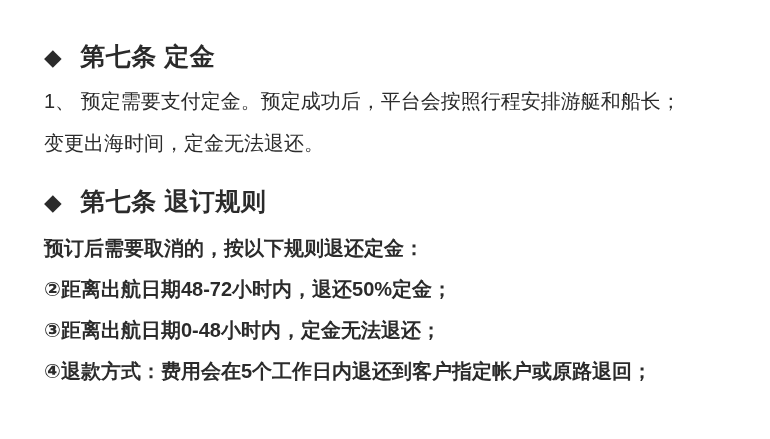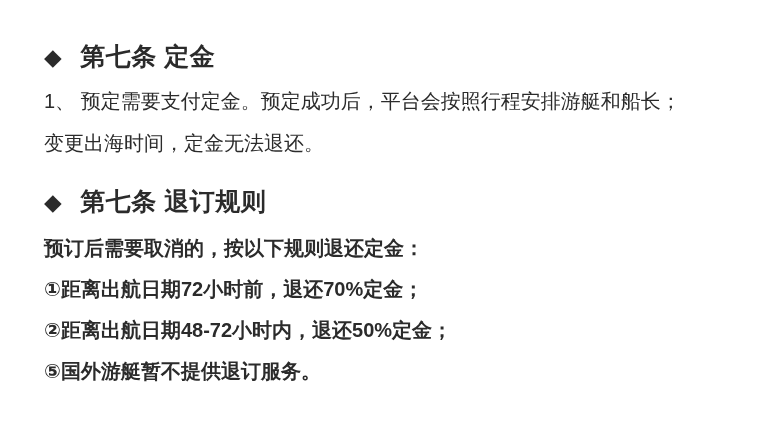--- a/index.html
+++ b/index.html
@@ -66,19 +66,19 @@
       <div class="line">变更出海时间，定金无法退还。</div>
     </div>
   </section>
 
   <section>
     <h2 class="heading heading-2">
       <span class="bullet">◆</span><span>第七条 退订规则</span>
     </h2>
     <div class="para para-2">
       <div class="line">预订后需要取消的，按以下规则退还定金：</div>
-      <div class="line">①距离出航日期72小时前，退还70%定金；</div>
       <div class="line">②距离出航日期48-72小时内，退还50%定金；</div>
-      <div class="line">⑤国外游艇暂不提供退订服务。</div>
+      <div class="line">③距离出航日期0-48小时内，定金无法退还；</div>
+      <div class="line">④退款方式：费用会在5个工作日内退还到客户指定帐户或原路退回；</div>
     </div>
   </section>
 
 </div>
 
 </body></html>

